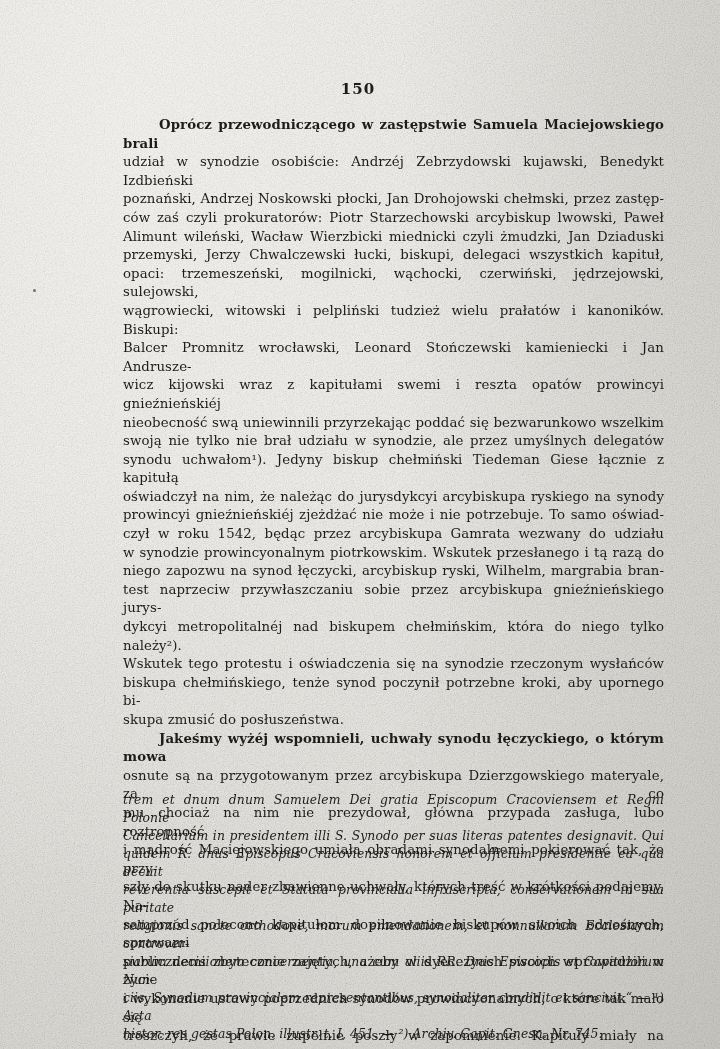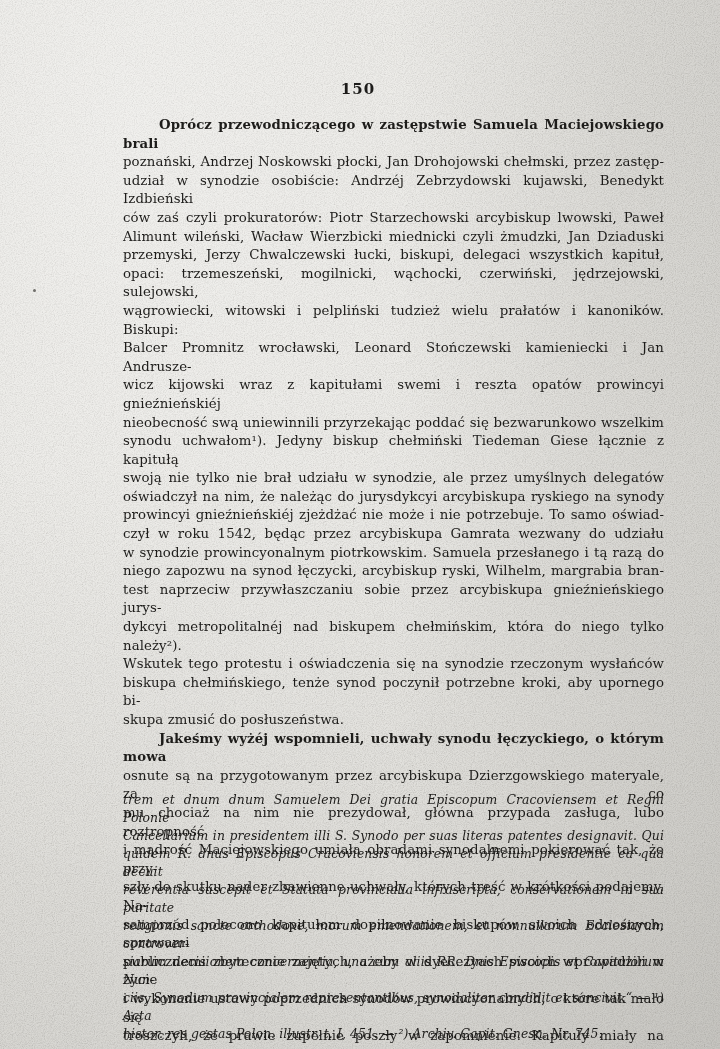--- a/index.html
+++ b/index.html
@@ -89,36 +89,36 @@
   </svg>
 
   <div class="shade"></div>
   <div class="speck"></div>
 
   <div class="page-number">150</div>
 
   <div class="text-block">
     <div class="paragraph" data-indent-first="true">
         <div class="line">Oprócz przewodniczącego w zastępstwie Samuela Maciejowskiego brali</div>
+        <div class="line">udział w synodzie osobiście: Andrzéj Zebrzydowski kujawski, Benedykt Izdbieński</div>
         <div class="line">poznański, Andrzej Noskowski płocki, Jan Drohojowski chełmski, przez zastęp-</div>
-        <div class="line">udział w synodzie osobiście: Andrzéj Zebrzydowski kujawski, Benedykt Izdbieński</div>
         <div class="line">ców zaś czyli prokuratorów: Piotr Starzechowski arcybiskup lwowski, Paweł</div>
         <div class="line">Alimunt wileński, Wacław Wierzbicki miednicki czyli żmudzki, Jan Dziaduski</div>
         <div class="line">przemyski, Jerzy Chwalczewski łucki, biskupi, delegaci wszystkich kapituł,</div>
         <div class="line">opaci: trzemeszeński, mogilnicki, wąchocki, czerwiński, jędrzejowski, sulejowski,</div>
         <div class="line">wągrowiecki, witowski i pelpliński tudzież wielu prałatów i kanoników. Biskupi:</div>
         <div class="line">Balcer Promnitz wrocławski, Leonard Stończewski kamieniecki i Jan Andrusze-</div>
         <div class="line">wicz kijowski wraz z kapitułami swemi i reszta opatów prowincyi gnieźnieńskiéj</div>
         <div class="line">nieobecność swą uniewinnili przyrzekając poddać się bezwarunkowo wszelkim</div>
+        <div class="line">swoją nie tylko nie brał udziału w synodzie, ale przez umyślnych delegatów</div>
         <div class="line">synodu uchwałom¹). Jedyny biskup chełmiński Tiedeman Giese łącznie z kapitułą</div>
-        <div class="line">swoją nie tylko nie brał udziału w synodzie, ale przez umyślnych delegatów</div>
         <div class="line">oświadczył na nim, że należąc do jurysdykcyi arcybiskupa ryskiego na synody</div>
         <div class="line">prowincyi gnieźnieńskiéj zjeżdżać nie może i nie potrzebuje. To samo oświad-</div>
         <div class="line">czył w roku 1542, będąc przez arcybiskupa Gamrata wezwany do udziału</div>
-        <div class="line">w synodzie prowincyonalnym piotrkowskim. Samuela przesłanego i tą razą do</div>
+        <div class="line">w synodzie prowincyonalnym piotrkowskim. Wskutek przesłanego i tą razą do</div>
         <div class="line">niego zapozwu na synod łęczycki, arcybiskup ryski, Wilhelm, margrabia bran-</div>
         <div class="line">test naprzeciw przywłaszczaniu sobie przez arcybiskupa gnieźnieńskiego jurys-</div>
         <div class="line">dykcyi metropolitalnéj nad biskupem chełmińskim, która do niego tylko należy²).</div>
         <div class="line">Wskutek tego protestu i oświadczenia się na synodzie rzeczonym wysłańców</div>
         <div class="line">biskupa chełmińskiego, tenże synod poczynił potrzebne kroki, aby upornego bi-</div>
         <div class="line last-left">skupa zmusić do posłuszeństwa.</div>
       </div>
     <div class="paragraph" data-indent-first="true">
         <div class="line">Jakeśmy wyżéj wspomnieli, uchwały synodu łęczyckiego, o którym mowa</div>
         <div class="line">osnute są na przygotowanym przez arcybiskupa Dzierzgowskiego materyale, za co</div>

